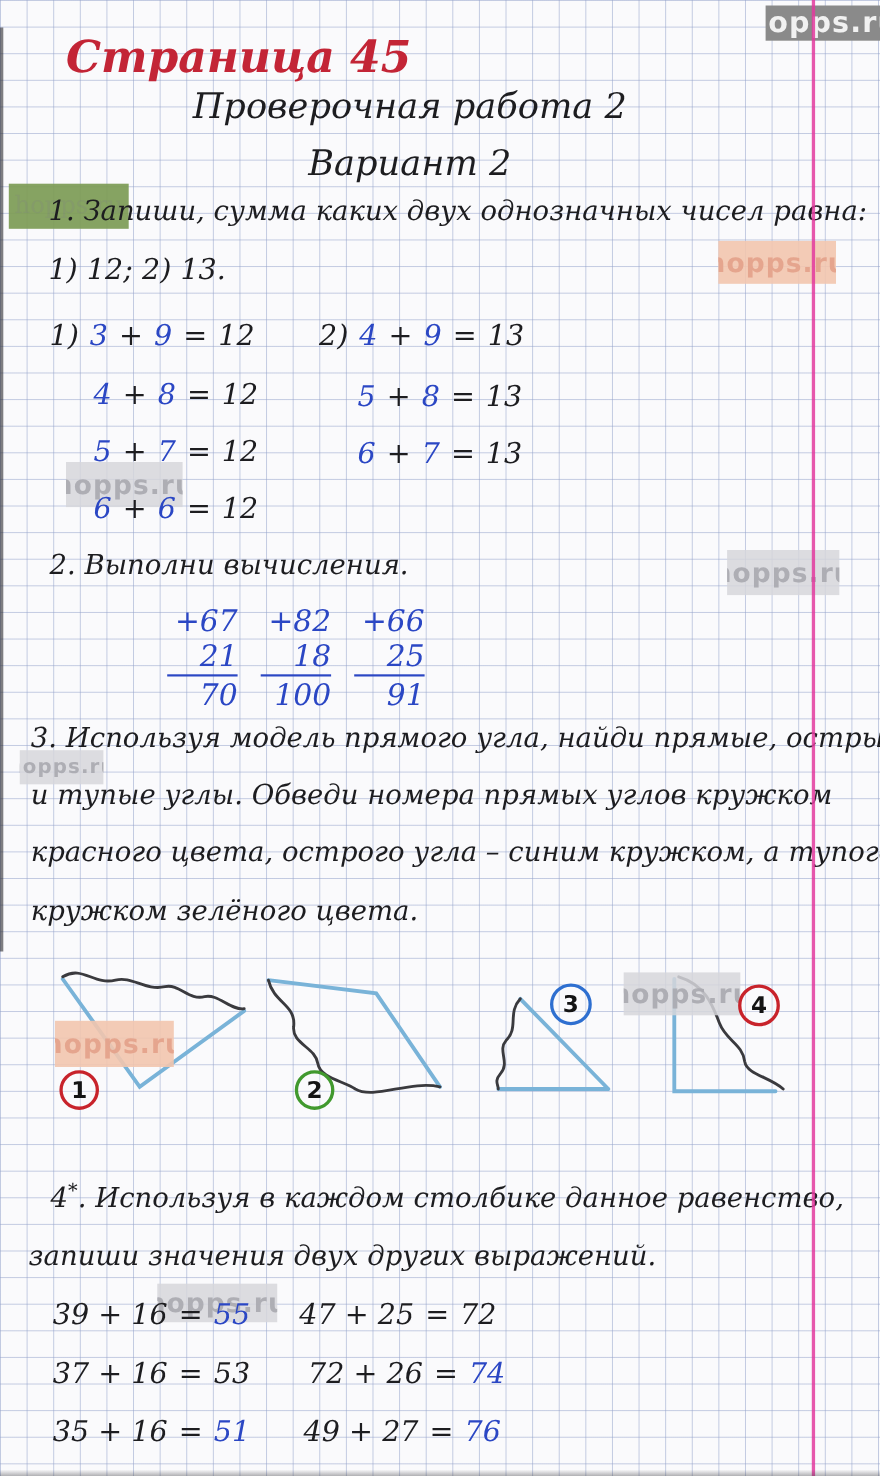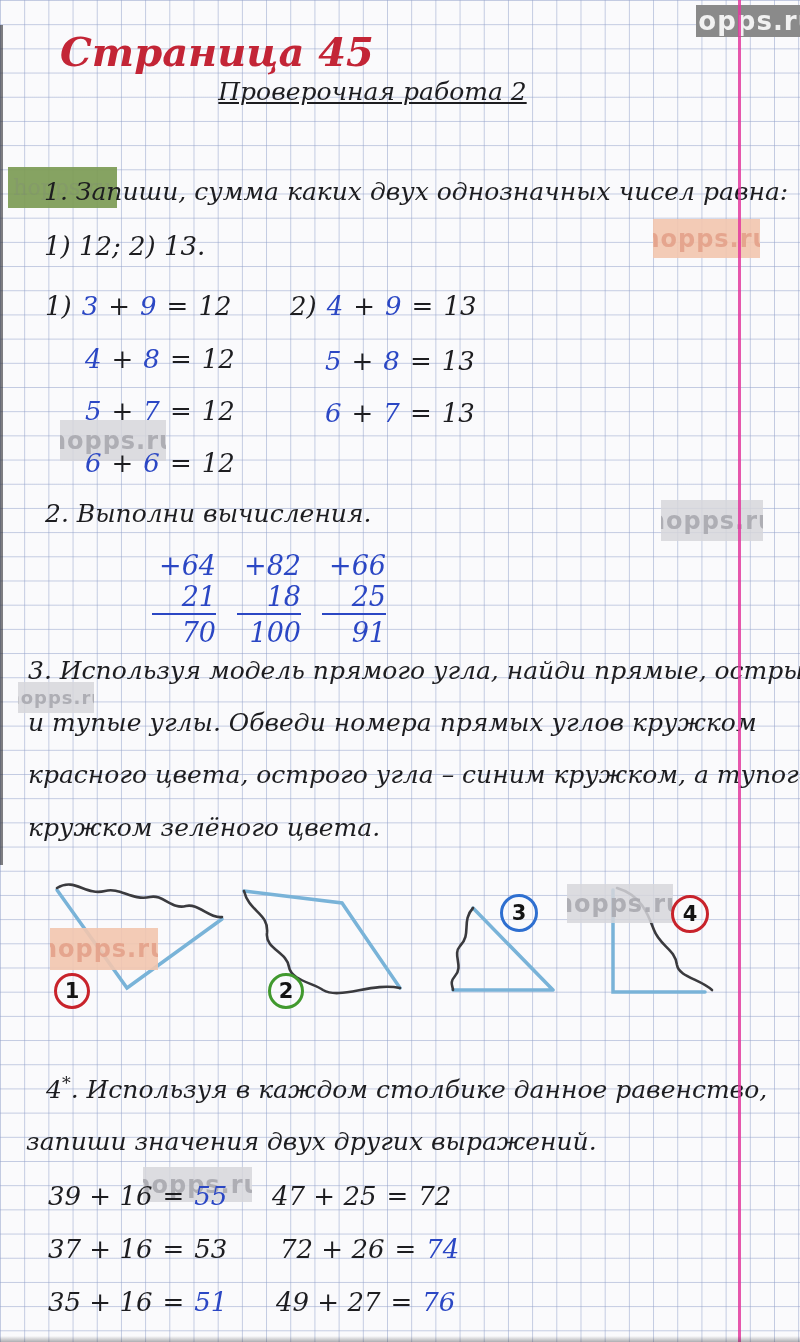--- a/index.html
+++ b/index.html
@@ -10,21 +10,21 @@
     background-image:
       linear-gradient(to right, rgba(148,163,203,.55) 1px, transparent 1px),
       linear-gradient(to bottom, rgba(148,163,203,.55) 1px, transparent 1px);
     background-size:24.2px 24.2px;
     font-family:"DejaVu Serif", serif;
   }
   .hand{position:absolute;font-family:"DejaVu Serif",serif;font-style:italic;color:#1d1d20;line-height:1.3;white-space:nowrap;z-index:3;}
   .blue{color:#2b47c4;}
   .center-line{left:0;width:745px;text-align:center;}
   .page-label{font-size:40px;font-weight:bold;}
-  .title{font-size:25px;text-decoration:underline;}
+  .title{font-size:32px;}
   .task-head{font-size:25px;}
   .eq{font-size:26px;}
   .eq span{margin:0 5px;}
   .eq .pfx{margin-left:0;}
   .margin-line{position:absolute;top:0;left:738px;width:2.5px;height:1342px;background:#e23a9d;opacity:.85;z-index:6;}
   .left-edge{position:absolute;left:0;top:25px;width:2.5px;height:840px;background:#2a2a2e;opacity:.6;z-index:6;}
   .bottom-shadow{position:absolute;left:0;top:1336px;width:800px;height:6px;background:linear-gradient(to bottom,rgba(60,60,65,0),rgba(60,60,65,.4));z-index:6;}
   .wm{position:absolute;display:flex;align-items:center;justify-content:center;
       font-family:"DejaVu Sans",sans-serif;font-weight:bold;letter-spacing:1px;
       overflow:hidden;z-index:2;white-space:nowrap;}
@@ -75,20 +75,21 @@
   <div class="wm wm-salmon" style="left:50px;top:928px;width:108px;height:42px">hopps.ru</div>
   <div class="wm wm-light" style="left:567px;top:884px;width:106px;height:39px">hopps.ru</div>
   <div class="wm wm-light" style="left:143px;top:1167px;width:109px;height:35px">hopps.ru</div>
 
   <div class="highlight-green">
     <span class="wm-ghost">hopps.ru</span>
   </div>
 
   <div class="hand page-label" style="left:60px;top:26px;color:#c32536">Страница 45</div>
   <div class="hand title center-line" style="top:76px">Проверочная работа 2</div>
+  <div class="hand title center-line" style="top:128px">Вариант 2</div>
 
   <div class="hand task-head" style="left:44px;top:176px">1. Запиши, сумма каких двух однозначных чисел равна:</div>
   <div class="hand eq" style="left:44px;top:230px">1) 12; 2) 13.</div>
 
   <div class="hand eq" style="left:45px;top:290px">
     <span class="pfx">1)</span><span class="blue">3</span><span>+</span><span class="blue">9</span><span>=</span><span>12</span>
   </div>
   <div class="hand eq" style="left:85px;top:343px">
     <span class="blue pfx">4</span><span>+</span><span class="blue">8</span><span>=</span><span>12</span>
   </div>
@@ -105,21 +106,21 @@
   <div class="hand eq" style="left:325px;top:345px">
     <span class="blue pfx">5</span><span>+</span><span class="blue">8</span><span>=</span><span>13</span>
   </div>
   <div class="hand eq" style="left:325px;top:397px">
     <span class="blue pfx">6</span><span>+</span><span class="blue">7</span><span>=</span><span>13</span>
   </div>
 
   <div class="hand task-head" style="left:45px;top:498px">2. Выполни вычисления.</div>
 
   <div class="add-block" style="left:152px">
-    <div class="add-top">+64</div>
+    <div class="add-top">+67</div>
     <div class="add-mid">21</div>
     <div class="add-res">70</div>
   </div>
   <div class="add-block" style="left:237px">
     <div class="add-top">+82</div>
     <div class="add-mid">18</div>
     <div class="add-res">100</div>
   </div>
   <div class="add-block" style="left:322px">
     <div class="add-top">+66</div>

